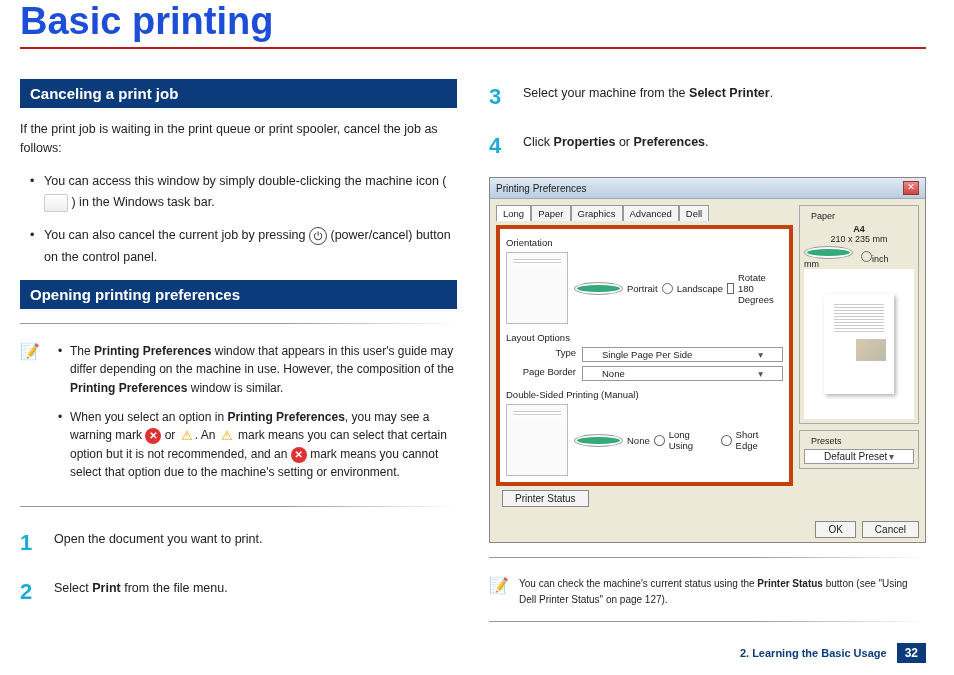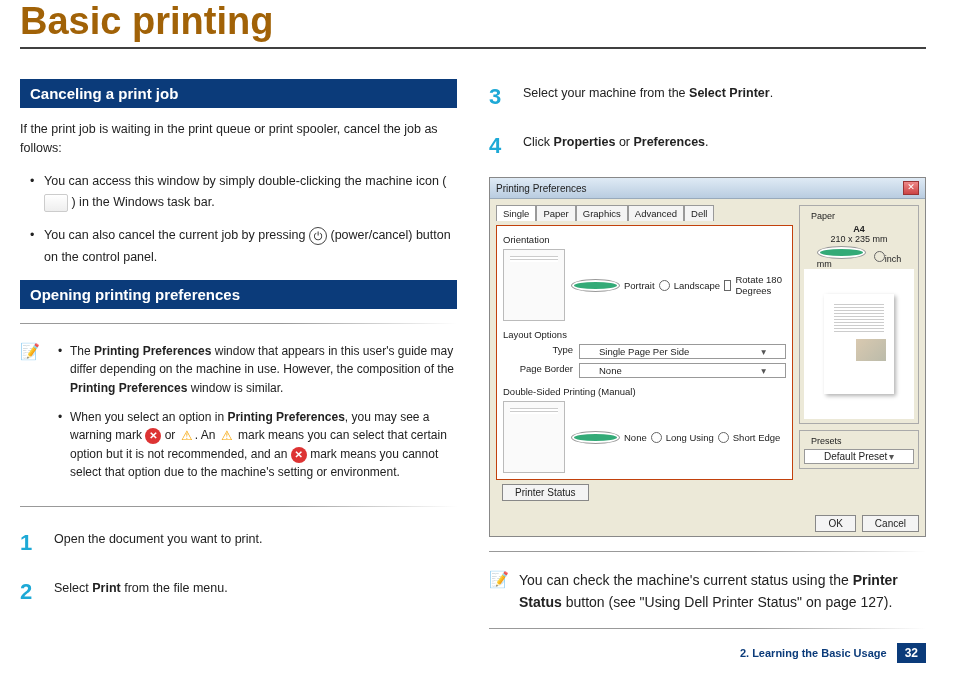--- a/index.html
+++ b/index.html
@@ -1,17 +1,17 @@
 <!DOCTYPE html>
 <html><head>
 <meta charset="utf-8">
 <style>
   html,body{margin:0;padding:0;font-family:"Segoe UI","Myriad Pro",Arial,sans-serif;color:#222;background:#fff}
   .page{width:954px;height:675px;box-sizing:border-box;position:relative;padding:0 28px 0 20px}
-  h1{margin:0;padding:0 0 4px 0;font-size:38px;font-weight:700;color:#a16207;border-bottom:2px solid #404040}
+  h1{margin:0;padding:0 0 4px 0;font-size:38px;font-weight:700;color:#1d4ed8;border-bottom:2px solid #b91c1c}
   .columns{display:flex;gap:32px;margin-top:30px}
   .col{flex:1;min-width:0}
   .sec-head{background:#0b3b7a;color:#fff;font-weight:700;font-size:15px;padding:6px 10px}
   p{font-size:12.5px;line-height:1.55;margin:12px 0}
   ul.bul{list-style:none;padding:0;margin:8px 0}
   ul.bul>li{font-size:12.5px;line-height:1.7;margin:6px 0 12px 10px;position:relative;padding-left:14px}
   ul.bul>li::before{content:"•";position:absolute;left:0;top:0}
   .hr{height:1px;background:linear-gradient(to right,#999 0,#999 60%,#fff);margin:14px 0 18px 0}
   .notebox{display:flex;gap:10px;margin:10px 0}
   .noteicon{flex:0 0 20px}
@@ -32,42 +32,42 @@
   b{font-weight:700}
   
   .dialog{border:1px solid #888;font-family:Tahoma,Arial,sans-serif;font-size:10px;color:#222;background:#ece9d8}
   .dlg-title{background:linear-gradient(#dfeaf5,#b9cce0);border-bottom:1px solid #9ab;padding:3px 6px;display:flex;justify-content:space-between;align-items:center}
   .dlg-x{width:14px;height:12px;background:linear-gradient(#e88,#c44);color:#fff;text-align:center;border:1px solid #933;font-size:9px;line-height:11px}
   .dlg-body{display:flex;gap:6px;padding:6px}
   .dlg-left{flex:1}
   .tabs{display:flex;gap:0;margin-bottom:4px}
   .tab{border:1px solid #999;border-bottom:0;padding:2px 6px;background:#f4f4f4;font-size:9.5px}
   .tab.active{background:#fff}
-  .panel{border:1px solid #c2410c;background:#fff;padding:6px}
+  .panel{border:4px solid #c2410c;background:#fff;padding:6px}
   .grp-title{font-size:9.5px;margin:2px 0 4px}
   .orient-row{display:flex;gap:6px}
   .mini-page{width:60px;height:70px;border:1px solid #bbb;background:#fafafa;position:relative}
   .mini-page::after{content:"";position:absolute;top:6px;left:6px;right:6px;height:6px;background:repeating-linear-gradient(#ccc,#ccc 1px,#fff 1px,#fff 3px)}
   .radios{flex:1;display:flex;flex-direction:row;gap:4px;font-size:9.5px}
   .radios label{display:flex;align-items:center;gap:4px}
   .rdot{width:9px;height:9px;border:1px solid #666;border-radius:50%;display:inline-block;position:relative}
   .rdot.sel::after{content:"";position:absolute;inset:2px;background:#3a7;border-radius:50%}
   .cbox{width:9px;height:9px;border:1px solid #666;display:inline-block}
   .layout-row{display:flex;align-items:flex-start;gap:6px;margin:4px 0;font-size:9.5px}
   .layout-row .lbl{width:70px;text-align:right}
   .sel{flex:1;border:1px solid #999;background:#fff;padding:1px 19px;display:flex;justify-content:space-between}
   .sel::after{content:"▾";color:#555}
   .dlg-right{width:120px;display:flex;flex-direction:column;gap:6px}
   .fieldset{border:1px solid #aaa;padding:4px}
   .fieldset .leg{font-size:9px;margin:-10px 0 3px 4px;background:#ece9d8;display:inline-block;padding:0 3px}
   .preview{height:150px;background:#fff;display:flex;align-items:center;justify-content:center}
   .pv-page{width:70px;height:100px;background:#fff;box-shadow:2px 2px 4px rgba(0,0,0,.3);position:relative}
   .pv-page::before{content:"";position:absolute;top:10px;left:10px;right:10px;height:30px;background:repeating-linear-gradient(#ccc,#ccc 1px,#fff 1px,#fff 3px)}
   .pv-page::after{content:"";position:absolute;right:8px;top:45px;width:30px;height:22px;background:linear-gradient(135deg,#d9c9b0,#bba)}
-  .unit{display:flex;justify-content:center;gap:8px;font-size:9px;align-items:center}
+  .unit{display:flex;gap:8px;font-size:9px;align-items:center}
   .papersz{text-align:center;font-size:9px;margin-bottom:2px}
   .btnrow{display:flex;justify-content:flex-end;gap:6px;padding:4px 6px}
   .btn{border:1px solid #888;background:#f4f4f4;padding:2px 12px;font-size:10px}
   .btnrow-left{display:flex;justify-content:flex-start;padding:4px 6px}
   .footer{position:absolute;right:28px;bottom:12px;display:flex;align-items:center;gap:10px;font-size:11px}
   .footer .chap{color:#0b3b7a;font-weight:700}
   .pgnum{background:#0b3b7a;color:#fff;font-weight:700;padding:3px 8px;font-size:12px}
 </style>
 </head>
 <body>
@@ -133,21 +133,21 @@
       </ol>
 
       <div class="dialog">
         <div class="dlg-title">
           <span>Printing Preferences</span>
           <span class="dlg-x">✕</span>
         </div>
         <div class="dlg-body">
           <div class="dlg-left">
             <div class="tabs">
-              <span class="tab active">Single</span>
+              <span class="tab active">Long</span>
               <span class="tab">Paper</span>
               <span class="tab">Graphics</span>
               <span class="tab">Advanced</span>
               <span class="tab">Dell</span>
             </div>
             <div class="panel">
               <div class="grp-title">Orientation</div>
               <div class="orient-row">
                 <div class="mini-page"></div>
                 <div class="radios">
@@ -224,21 +224,21 @@
         </div>
         <div class="btnrow">
           <span class="btn">OK</span>
           <span class="btn">Cancel</span>
         </div>
       </div>
 
       <div class="hr" style="margin-top:14px"></div>
       <div class="notebox">
         <div class="noteicon note-pencil">📝</div>
-        <div class="note-body" style="font-size:14px;line-height:1.55">
+        <div class="note-body" style="font-size:10px;line-height:1.55">
           <span>You can check the machine's current status using the </span><b>Printer Status</b><span> button (see "Using Dell Printer Status" on page 127).</span>
         </div>
       </div>
       <div class="hr"></div>
     </div>
   </div>
 
   <div class="footer">
     <span class="chap">2. Learning the Basic Usage</span>
     <span class="pgnum">32</span>

